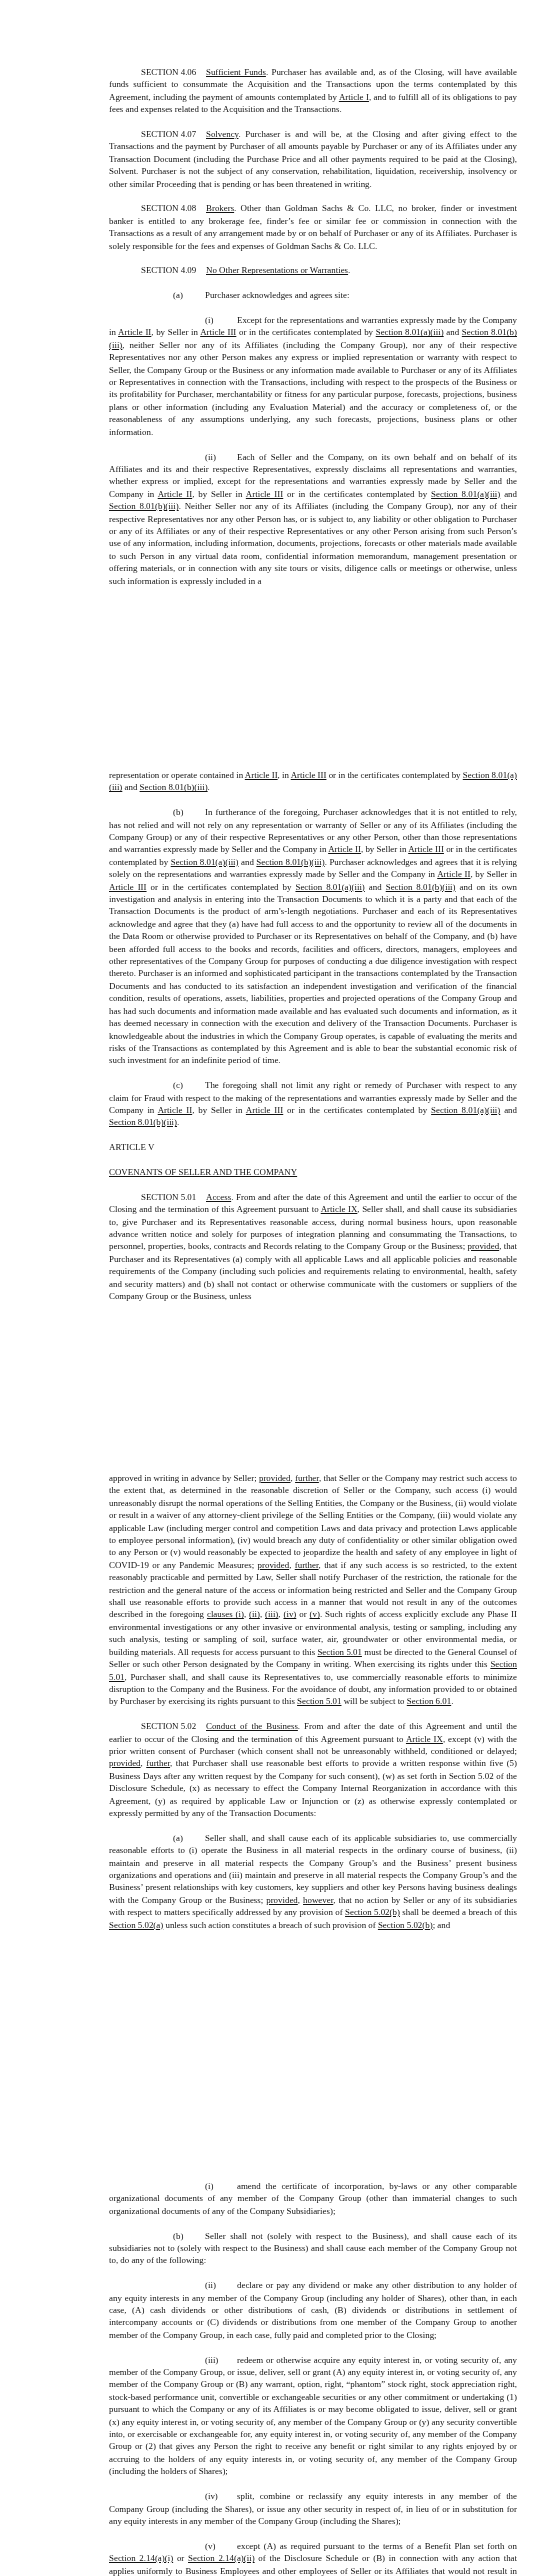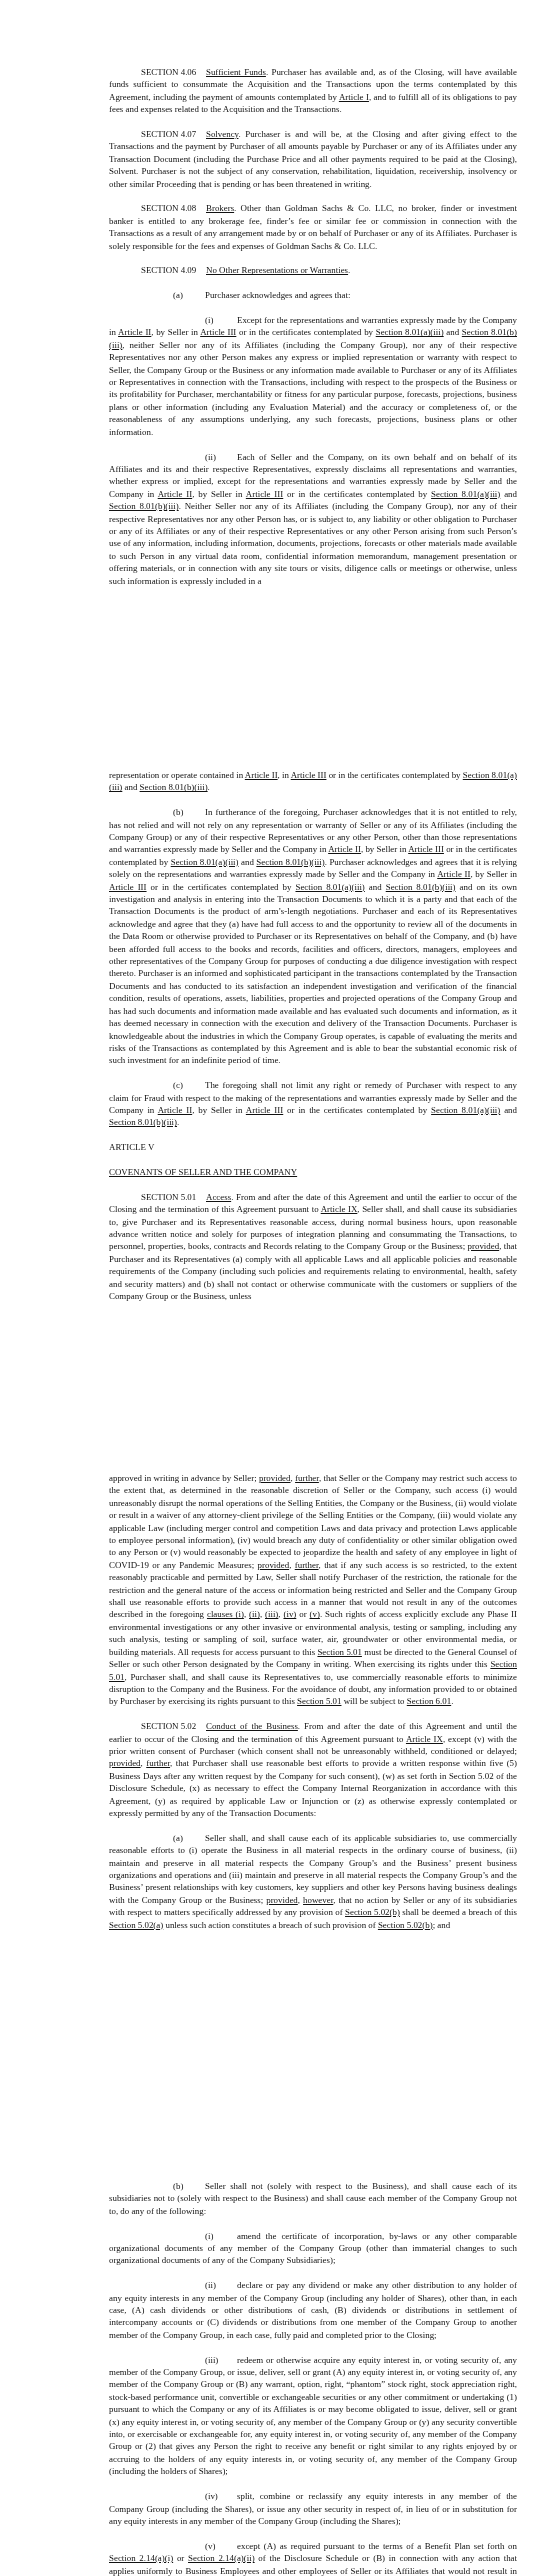--- a/index.html
+++ b/index.html
@@ -43,41 +43,41 @@
 </style>
 </head>
 <body>
 
 <div id="doc">
     <div class="page" style="padding-top: 66px;">
       <p class="para ind-section"><span class="label-sec">SECTION 4.06</span><span class="u">Sufficient Funds</span><span>.  Purchaser has available and, as of the Closing, will have available funds sufficient to consummate the Acquisition and the Transactions upon the terms contemplated by this Agreement, including the payment of amounts contemplated by </span><span class="u">Article I</span><span>, and to fulfill all of its obligations to pay fees and expenses related to the Acquisition and the Transactions.</span></p>
       <p class="para ind-section"><span class="label-sec">SECTION 4.07</span><span class="u">Solvency</span><span>.  Purchaser is and will be, at the Closing and after giving effect to the Transactions and the payment by Purchaser of all amounts payable by Purchaser or any of its Affiliates under any Transaction Document (including the Purchase Price and all other payments required to be paid at the Closing), Solvent.  Purchaser is not the subject of any conservation, rehabilitation, liquidation, receivership, insolvency or other similar Proceeding that is pending or has been threatened in writing.</span></p>
       <p class="para ind-section"><span class="label-sec">SECTION 4.08</span><span class="u">Brokers</span><span>.  Other than Goldman Sachs &amp; Co. LLC, no broker, finder or investment banker is entitled to any brokerage fee, finder’s fee or similar fee or commission in connection with the Transactions as a result of any arrangement made by or on behalf of Purchaser or any of its Affiliates.  Purchaser is solely responsible for the fees and expenses of Goldman Sachs &amp; Co. LLC.</span></p>
       <p class="para ind-section"><span class="label-sec">SECTION 4.09</span><span class="u">No Other Representations or Warranties</span><span>.</span></p>
-      <p class="para ind-a"><span class="label-a">(a)</span><span>Purchaser acknowledges and agrees that:</span></p>
+      <p class="para ind-a"><span class="label-a">(a)</span><span>Purchaser acknowledges and agrees site:</span></p>
       <p class="para ind-i"><span class="label-i">(i)</span><span>Except for the representations and warranties expressly made by the Company in </span><span class="u">Article II</span><span>, by Seller in </span><span class="u">Article III</span><span> or in the certificates contemplated by </span><span class="u">Section 8.01(a)(iii)</span><span> and </span><span class="u">Section 8.01(b)(iii)</span><span>, neither Seller nor any of its Affiliates (including the Company Group), nor any of their respective Representatives nor any other Person makes any express or implied representation or warranty with respect to Seller, the Company Group or the Business or any information made available to Purchaser or any of its Affiliates or Representatives in connection with the Transactions, including with respect to the prospects of the Business or its profitability for Purchaser, merchantability or fitness for any particular purpose, forecasts, projections, business plans or other information (including any Evaluation Material) and the accuracy or completeness of, or the reasonableness of any assumptions underlying, any such forecasts, projections, business plans or other information.</span></p>
       <p class="para tight ind-i"><span class="label-i">(ii)</span><span>Each of Seller and the Company, on its own behalf and on behalf of its Affiliates and its and their respective Representatives, expressly disclaims all representations and warranties, whether express or implied, except for the representations and warranties expressly made by Seller and the Company in </span><span class="u">Article II</span><span>, by Seller in </span><span class="u">Article III</span><span> or in the certificates contemplated by </span><span class="u">Section 8.01(a)(iii)</span><span> and </span><span class="u">Section 8.01(b)(iii)</span><span>.  Neither Seller nor any of its Affiliates (including the Company Group), nor any of their respective Representatives nor any other Person has, or is subject to, any liability or other obligation to Purchaser or any of its Affiliates or any of their respective Representatives or any other Person arising from such Person’s use of any information, including information, documents, projections, forecasts or other materials made available to such Person in any virtual data room, confidential information memorandum, management presentation or offering materials, or in connection with any site tours or visits, diligence calls or meetings or otherwise, unless such information is expressly included in a</span></p>
       <div class="pagenum">32</div>
     </div>
     <div class="page" style="padding-top: 66px;">
       <p class="para"><span>representation or operate contained in </span><span class="u">Article II</span><span>, in </span><span class="u">Article III</span><span> or in the certificates contemplated by </span><span class="u">Section 8.01(a)(iii)</span><span> and </span><span class="u">Section 8.01(b)(iii)</span><span>.</span></p>
       <p class="para ind-a"><span class="label-a">(b)</span><span>In furtherance of the foregoing, Purchaser acknowledges that it is not entitled to rely, has not relied and will not rely on any representation or warranty of Seller or any of its Affiliates (including the Company Group) or any of their respective Representatives or any other Person, other than those representations and warranties expressly made by Seller and the Company in </span><span class="u">Article II</span><span>, by Seller in </span><span class="u">Article III</span><span> or in the certificates contemplated by </span><span class="u">Section 8.01(a)(iii)</span><span> and </span><span class="u">Section 8.01(b)(iii)</span><span>.  Purchaser acknowledges and agrees that it is relying solely on the representations and warranties expressly made by Seller and the Company in </span><span class="u">Article II</span><span>, by Seller in </span><span class="u">Article III</span><span> or in the certificates contemplated by </span><span class="u">Section 8.01(a)(iii)</span><span> and </span><span class="u">Section 8.01(b)(iii)</span><span> and on its own investigation and analysis in entering into the Transaction Documents to which it is a party and that each of the Transaction Documents is the product of arm’s-length negotiations.  Purchaser and each of its Representatives acknowledge and agree that they (a) have had full access to and the opportunity to review all of the documents in the Data Room or otherwise provided to Purchaser or its Representatives on behalf of the Company, and (b) have been afforded full access to the books and records, facilities and officers, directors, managers, employees and other representatives of the Company Group for purposes of conducting a due diligence investigation with respect thereto.  Purchaser is an informed and sophisticated participant in the transactions contemplated by the Transaction Documents and has conducted to its satisfaction an independent investigation and verification of the financial condition, results of operations, assets, liabilities, properties and projected operations of the Company Group and has had such documents and information made available and has evaluated such documents and information, as it has deemed necessary in connection with the execution and delivery of the Transaction Documents.  Purchaser is knowledgeable about the industries in which the Company Group operates, is capable of evaluating the merits and risks of the Transactions as contemplated by this Agreement and is able to bear the substantial economic risk of such investment for an indefinite period of time.</span></p>
       <p class="para ind-a"><span class="label-a">(c)</span><span>The foregoing shall not limit any right or remedy of Purchaser with respect to any claim for Fraud with respect to the making of the representations and warranties expressly made by Seller and the Company in </span><span class="u">Article II</span><span>, by Seller in </span><span class="u">Article III</span><span> or in the certificates contemplated by </span><span class="u">Section 8.01(a)(iii)</span><span> and </span><span class="u">Section 8.01(b)(iii)</span><span>.</span></p>
       <p class="para center"><span>ARTICLE V</span></p>
       <p class="para center"><span class="u">COVENANTS OF SELLER AND THE COMPANY</span></p>
       <p class="para tight ind-section"><span class="label-sec">SECTION 5.01</span><span class="u">Access</span><span>.  From and after the date of this Agreement and until the earlier to occur of the Closing and the termination of this Agreement pursuant to </span><span class="u">Article IX</span><span>, Seller shall, and shall cause its subsidiaries to, give Purchaser and its Representatives reasonable access, during normal business hours, upon reasonable advance written notice and solely for purposes of integration planning and consummating the Transactions, to personnel, properties, books, contracts and Records relating to the Company Group or the Business; </span><span class="u">provided</span><span>, that Purchaser and its Representatives (a) comply with all applicable Laws and all applicable policies and reasonable requirements of the Company (including such policies and requirements relating to environmental, health, safety and security matters) and (b) shall not contact or otherwise communicate with the customers or suppliers of the Company Group or the Business, unless</span></p>
     </div>
     <div class="page" style="padding-top: 66px;">
       <p class="para"><span>approved in writing in advance by Seller; </span><span class="u">provided</span><span>, </span><span class="u">further</span><span>, that Seller or the Company may restrict such access to the extent that, as determined in the reasonable discretion of Seller or the Company, such access (i) would unreasonably disrupt the normal operations of the Selling Entities, the Company or the Business, (ii) would violate or result in a waiver of any attorney-client privilege of the Selling Entities or the Company, (iii) would violate any applicable Law (including merger control and competition Laws and data privacy and protection Laws applicable to employee personal information), (iv) would breach any duty of confidentiality or other similar obligation owed to any Person or (v) would reasonably be expected to jeopardize the health and safety of any employee in light of COVID-19 or any Pandemic Measures; </span><span class="u">provided</span><span>, </span><span class="u">further</span><span>, that if any such access is so restricted, to the extent reasonably practicable and permitted by Law, Seller shall notify Purchaser of the restriction, the rationale for the restriction and the general nature of the access or information being restricted and Seller and the Company Group shall use reasonable efforts to provide such access in a manner that would not result in any of the outcomes described in the foregoing </span><span class="u">clauses (i)</span><span>, </span><span class="u">(ii)</span><span>, </span><span class="u">(iii)</span><span>, </span><span class="u">(iv)</span><span> or </span><span class="u">(v)</span><span>.  Such rights of access explicitly exclude any Phase II environmental investigations or any other invasive or environmental analysis, testing or sampling, including any such analysis, testing or sampling of soil, surface water, air, groundwater or other environmental media, or building materials.  All requests for access pursuant to this </span><span class="u">Section 5.01</span><span> must be directed to the General Counsel of Seller or such other Person designated by the Company in writing.  When exercising its rights under this </span><span class="u">Section 5.01</span><span>, Purchaser shall, and shall cause its Representatives to, use commercially reasonable efforts to minimize disruption to the Company and the Business.  For the avoidance of doubt, any information provided to or obtained by Purchaser by exercising its rights pursuant to this </span><span class="u">Section 5.01</span><span> will be subject to </span><span class="u">Section 6.01</span><span>.</span></p>
       <p class="para ind-section"><span class="label-sec">SECTION 5.02</span><span class="u">Conduct of the Business</span><span>.  From and after the date of this Agreement and until the earlier to occur of the Closing and the termination of this Agreement pursuant to </span><span class="u">Article IX</span><span>, except (v) with the prior written consent of Purchaser (which consent shall not be unreasonably withheld, conditioned or delayed; </span><span class="u">provided</span><span>, </span><span class="u">further</span><span>, that Purchaser shall use reasonable best efforts to provide a written response within five (5) Business Days after any written request by the Company for such consent), (w) as set forth in Section 5.02 of the Disclosure Schedule, (x) as necessary to effect the Company Internal Reorganization in accordance with this Agreement, (y) as required by applicable Law or Injunction or (z) as otherwise expressly contemplated or expressly permitted by any of the Transaction Documents:</span></p>
       <p class="para tight ind-a"><span class="label-a">(a)</span><span>Seller shall, and shall cause each of its applicable subsidiaries to, use commercially reasonable efforts to (i) operate the Business in all material respects in the ordinary course of business, (ii) maintain and preserve in all material respects the Company Group’s and the Business’ present business organizations and operations and (iii) maintain and preserve in all material respects the Company Group’s and the Business’ present relationships with key customers, key suppliers and other key Persons having business dealings with the Company Group or the Business; </span><span class="u">provided</span><span>, </span><span class="u">however</span><span>, that no action by Seller or any of its subsidiaries with respect to matters specifically addressed by any provision of </span><span class="u">Section 5.02(b)</span><span> shall be deemed a breach of this </span><span class="u">Section 5.02(a)</span><span> unless such action constitutes a breach of such provision of </span><span class="u">Section 5.02(b)</span><span>; and</span></p>
       <div class="pagenum">25</div>
     </div>
     <div class="page" style="padding-top: 71px;">
+      <p class="para ind-i"><span class="label-i">(i)</span><span>amend the certificate of incorporation, by-laws or any other comparable organizational documents of any member of the Company Group (other than immaterial changes to such organizational documents of any of the Company Subsidiaries);</span></p>
       <p class="para ind-a"><span class="label-a">(b)</span><span>Seller shall not (solely with respect to the Business), and shall cause each of its subsidiaries not to (solely with respect to the Business) and shall cause each member of the Company Group not to, do any of the following:</span></p>
-      <p class="para ind-i"><span class="label-i">(i)</span><span>amend the certificate of incorporation, by-laws or any other comparable organizational documents of any member of the Company Group (other than immaterial changes to such organizational documents of any of the Company Subsidiaries);</span></p>
       <p class="para ind-i"><span class="label-i">(ii)</span><span>declare or pay any dividend or make any other distribution to any holder of any equity interests in any member of the Company Group (including any holder of Shares), other than, in each case, (A) cash dividends or other distributions of cash, (B) dividends or distributions in settlement of intercompany accounts or (C) dividends or distributions from one member of the Company Group to another member of the Company Group, in each case, fully paid and completed prior to the Closing;</span></p>
       <p class="para ind-i"><span class="label-i">(iii)</span><span>redeem or otherwise acquire any equity interest in, or voting security of, any member of the Company Group, or issue, deliver, sell or grant (A) any equity interest in, or voting security of, any member of the Company Group or (B) any warrant, option, right, “phantom” stock right, stock appreciation right, stock-based performance unit, convertible or exchangeable securities or any other commitment or undertaking (1) pursuant to which the Company or any of its Affiliates is or may become obligated to issue, deliver, sell or grant (x) any equity interest in, or voting security of, any member of the Company Group or (y) any security convertible into, or exercisable or exchangeable for, any equity interest in, or voting security of, any member of the Company Group or (2) that gives any Person the right to receive any benefit or right similar to any rights enjoyed by or accruing to the holders of any equity interests in, or voting security of, any member of the Company Group (including the holders of Shares);</span></p>
       <p class="para ind-i"><span class="label-i">(iv)</span><span>split, combine or reclassify any equity interests in any member of the Company Group (including the Shares), or issue any other security in respect of, in lieu of or in substitution for any equity interests in any member of the Company Group (including the Shares);</span></p>
       <p class="para tight ind-i"><span class="label-i">(v)</span><span>except (A) as required pursuant to the terms of a Benefit Plan set forth on </span><span class="u">Section 2.14(a)(i)</span><span> or </span><span class="u">Section 2.14(a)(ii)</span><span> of the Disclosure Schedule or (B) in connection with any action that applies uniformly to Business Employees and other employees of Seller or its Affiliates that would not result in any material cost increase (as compared to the cost immediately prior to such action) to Purchaser or its Affiliates (including, following the Closing, any member of the Company Group) following the Closing or the cost of which is borne solely by Seller and its Affiliates (other than the Company Group), (1) except as required by the last sentence of </span></p>
     </div>
   </div>
 
 
 </body></html>

